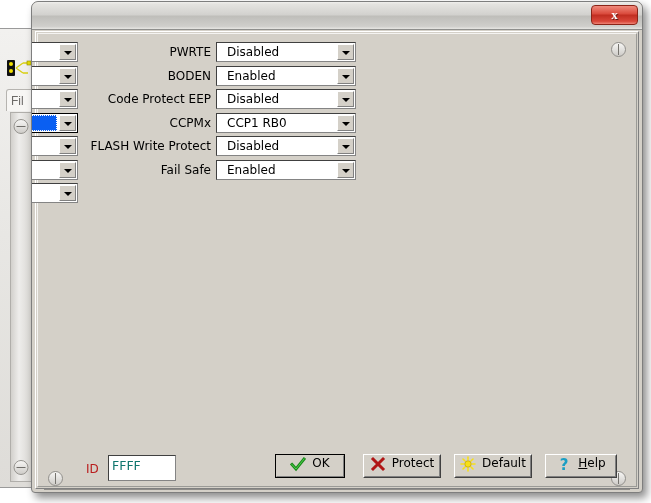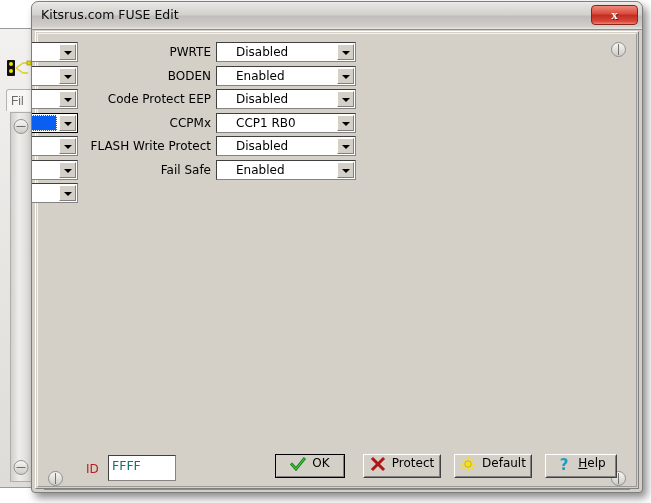--- a/index.html
+++ b/index.html
@@ -125,21 +125,21 @@
     white-space:nowrap;
   }
   .combo{
     position:absolute;right:0;top:0;width:140px;height:20px;
     background:#ffffff;
     border:1px solid #848484;
     border-top-color:#404040;border-left-color:#404040;
     box-sizing:border-box;cursor:pointer;
   }
   .combo-value{
-    position:absolute;left:19px;top:2px;right:22px;
+    position:absolute;left:10px;top:2px;right:22px;
     font-size:12px;color:#000;white-space:nowrap;overflow:hidden;
     font-family:"DejaVu Sans",sans-serif;
   }
   .combo-btn{
     position:absolute;right:1px;top:1px;width:17px;height:16px;
     background:#d4d0c8;
     border:1px solid #ffffff;
     border-right-color:#808080;border-bottom-color:#808080;
     box-sizing:border-box;
   }
@@ -219,21 +219,20 @@
     <div class="bg-tab">Fil</div>
     <div class="bg-scroll">
       <div class="bg-scroll-btn top"></div>
       <div class="bg-scroll-btn bot"></div>
     </div>
   </div>
 
   <div class="dialog">
 
     <div class="titlebar">
-      <div class="title-text">Kitsrus.com FUSE Edit</div>
       <div class="close-btn">
         <div class="close-x">x</div>
       </div>
     </div>
 
     <div class="client">
       <div class="client-inner">
 
         <div class="round-knob knob-tl"></div>
         <div class="round-knob knob-tr"></div>

